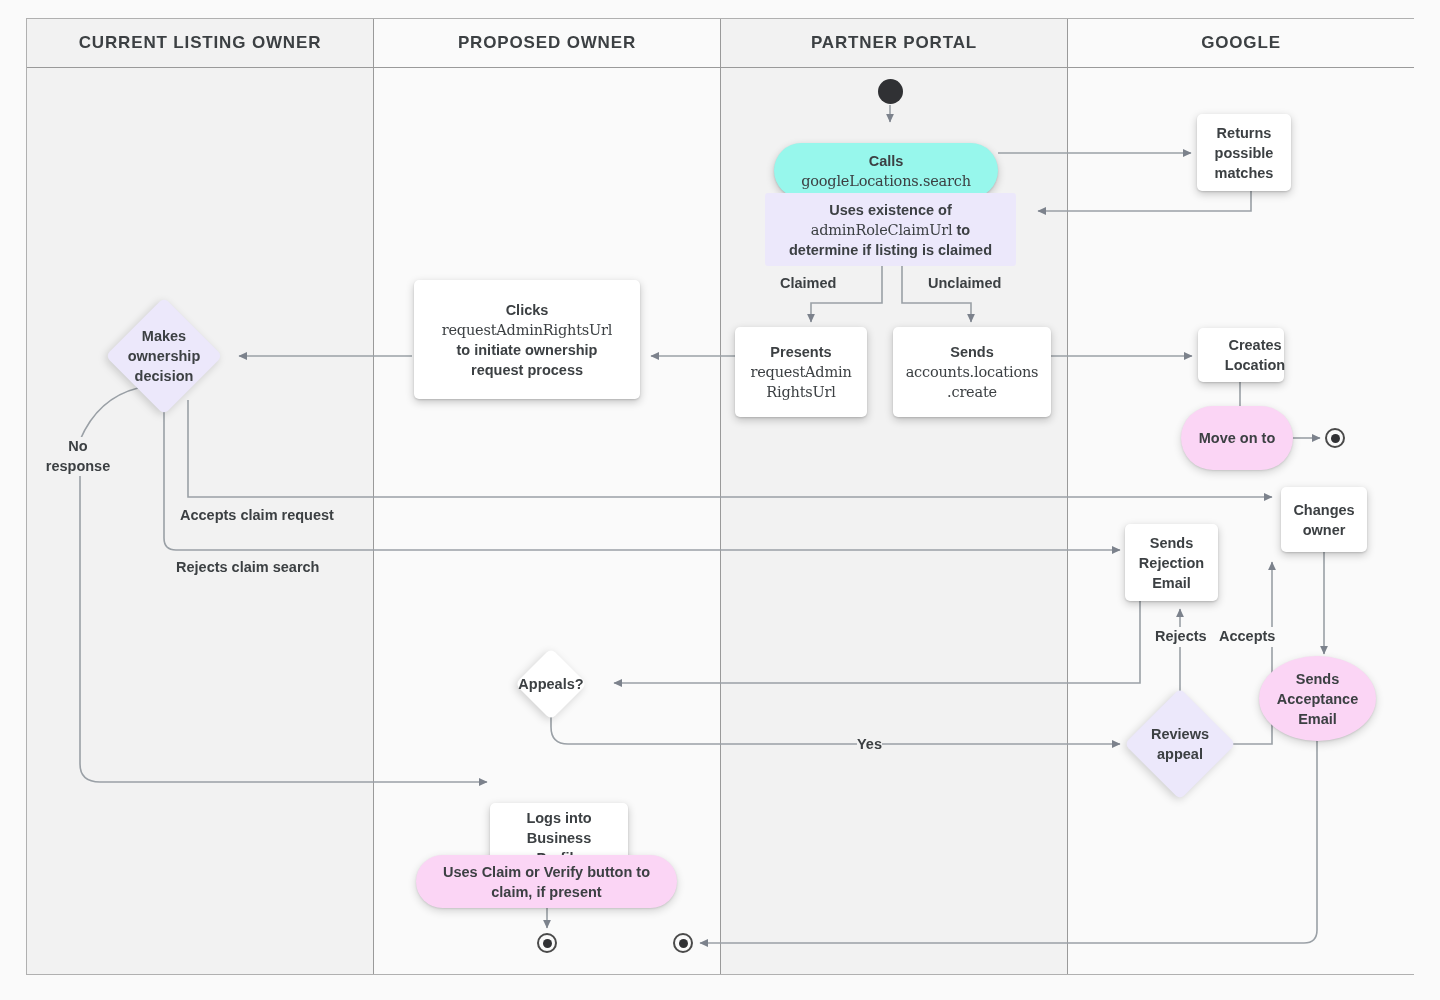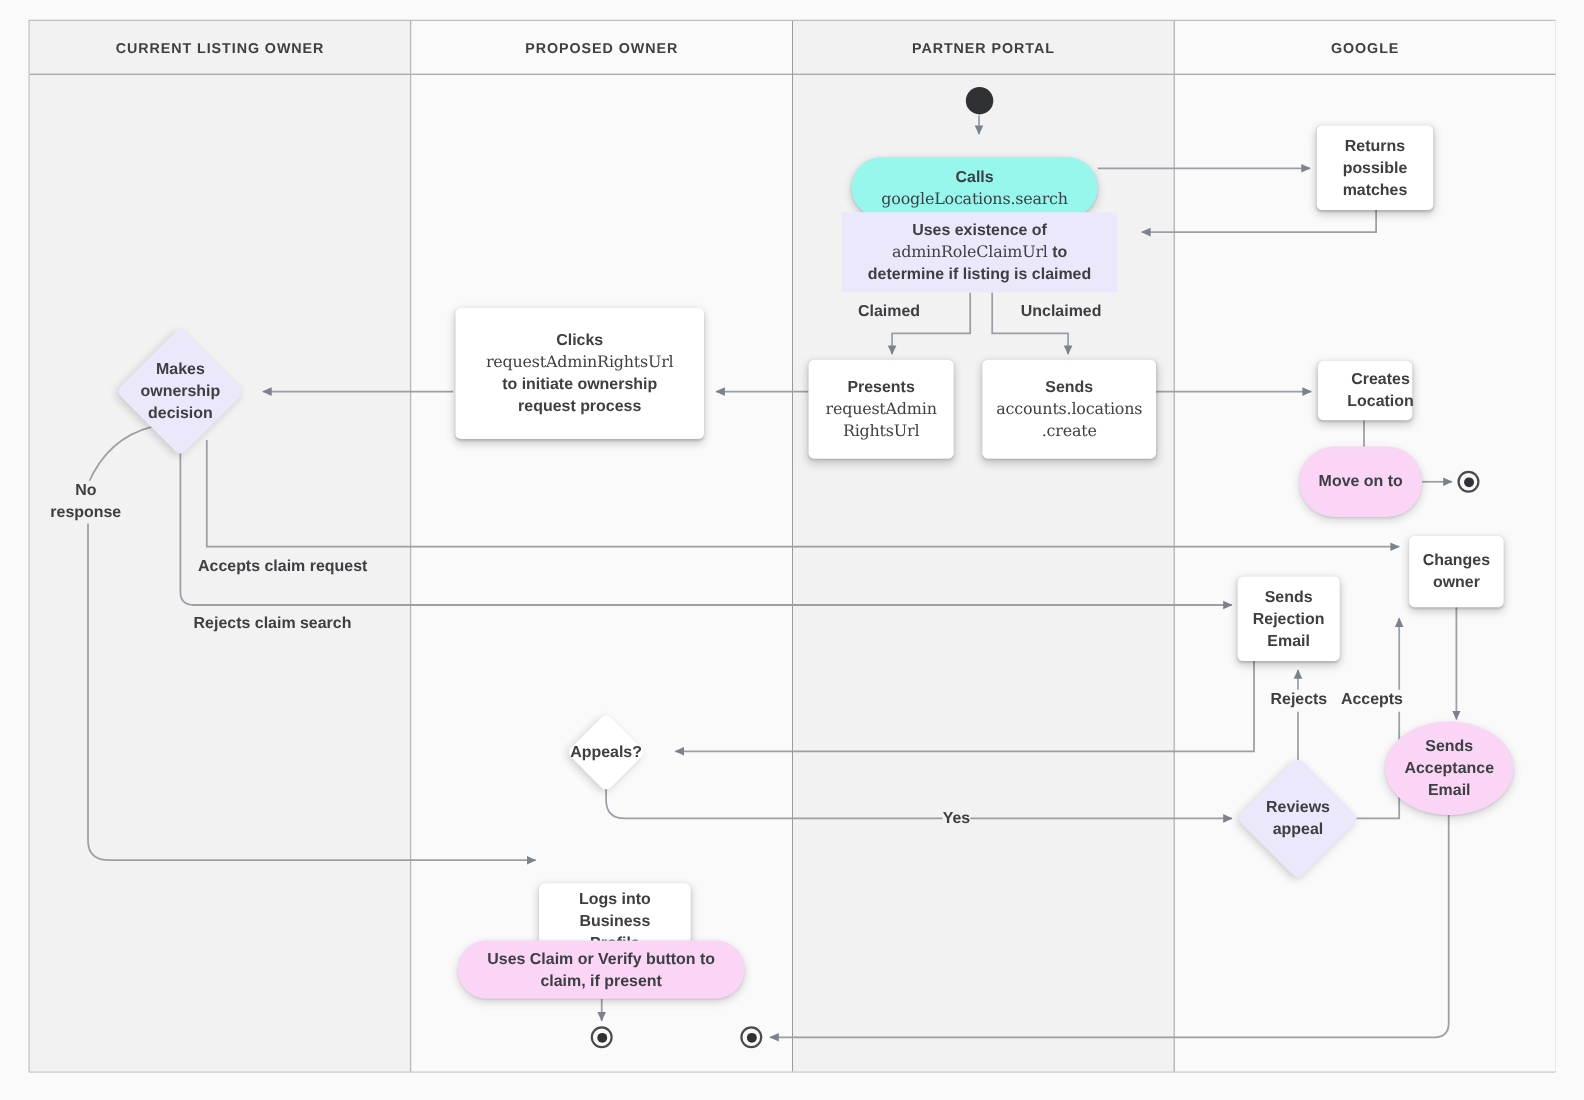--- a/index.html
+++ b/index.html
@@ -41,21 +41,21 @@
     left: 0;
     right: 0;
     height: 49px;
     border-bottom: 1px solid #9a9a9a;
     display: flex;
     align-items: center;
     justify-content: center;
     box-sizing: border-box;
   }
   .lane-head span {
-    font-size: 13px;
+    font-size: 17px;
     font-weight: bold;
     letter-spacing: 0.85px;
     color: #3c4043;
     text-transform: uppercase;
   }
   
   #edges {
     position: absolute;
     left: 0; top: 0;
     width: 1440px;
@@ -232,21 +232,21 @@
     </g>
   </svg>
 
   <div class="startdot" style="left:878px;top:79px;width:25px;height:25px;"></div>
 
   <div class="node pill-cyan" style="left:774px;top:126px;width:224px;height:55px;flex-direction:column;">
     <div class="txt">Calls</div>
     <div class="txt mono">googleLocations.search</div>
   </div>
 
-  <div class="node box" style="left:1197px;top:114px;width:106px;height:77px;">
+  <div class="node box" style="left:1197px;top:114px;width:94px;height:77px;">
     <div class="txt" style="white-space:pre-line;">Returns
 possible
 matches</div>
   </div>
 
   <div class="node rect-lav" style="left:765px;top:193px;width:251px;height:73px;flex-direction:column;">
     <div class="txt">Uses existence of</div>
     <div class="txt"><span class="mono">adminRoleClaimUrl</span><span> to</span></div>
     <div class="txt">determine if listing is claimed</div>
   </div>

